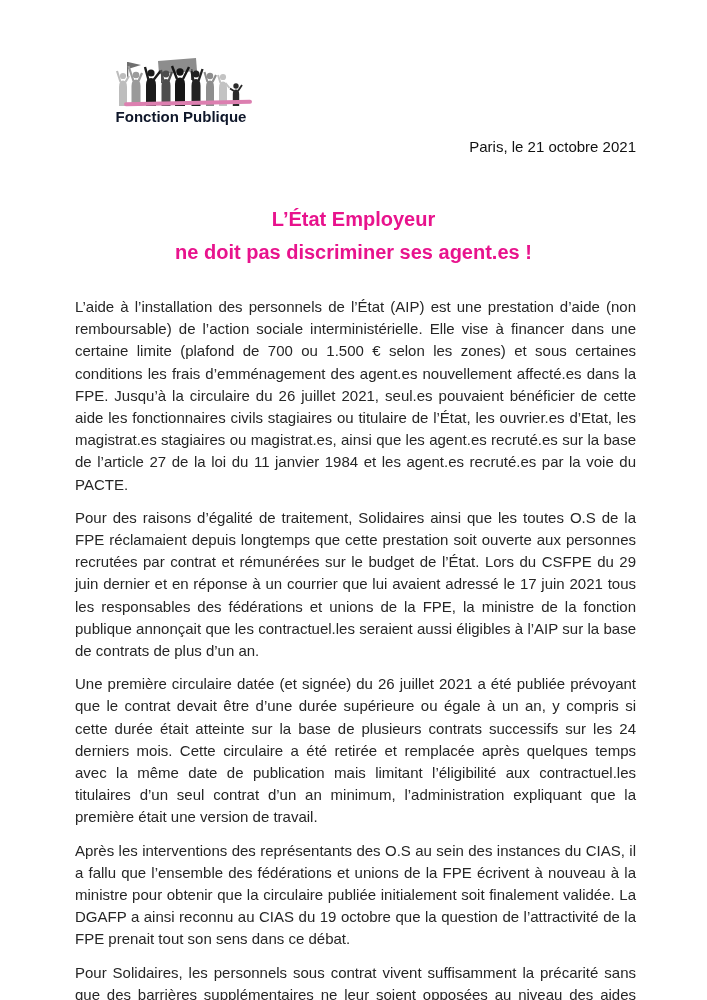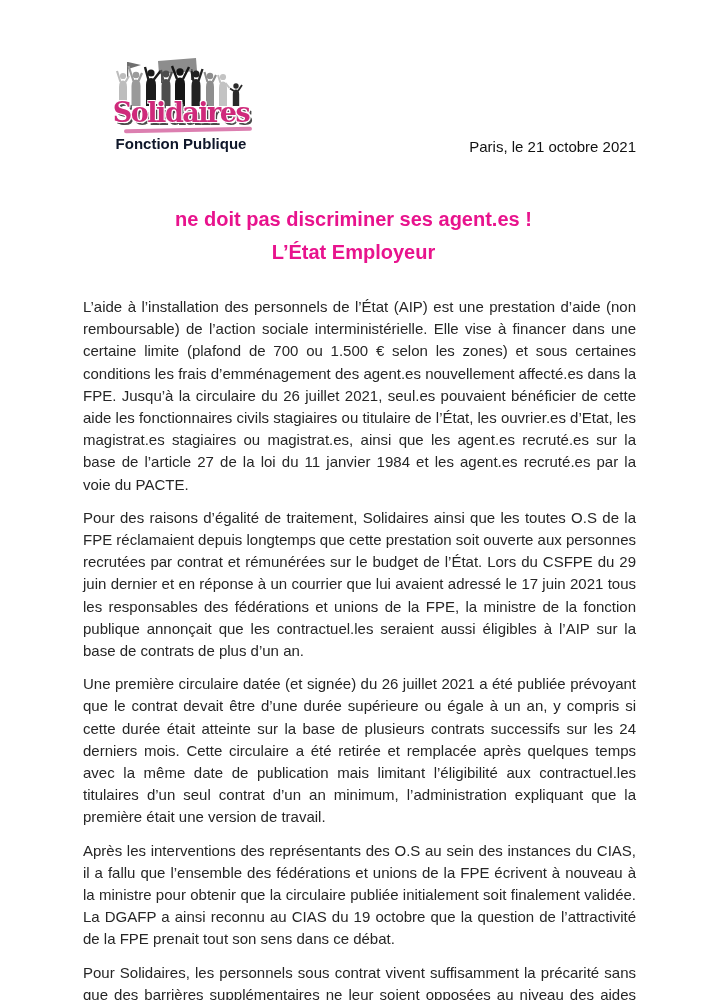--- a/index.html
+++ b/index.html
@@ -80,21 +80,21 @@
   }
 
   
   .content {
     position: absolute;
     top: 296px;
     left: 75px;
     width: 561px;
   }
   .content p {
-    margin: 0 0 11px 8px;
+    margin: 0 0 11px 0;
     font-size: 15px;
     line-height: 22.2px;
     text-align: justify;
     color: #262626;
   }
 </style>
 </head>
 <body>
 
 <div class="page">
@@ -156,30 +156,29 @@
         <path d="M105 48 L105 30 Q105 23.5 109 23.5 Q113 23.5 113 30 L113 48 Z" stroke="none"></path>
         <path d="M106.5 25 L104 17 M111.5 25 L115.5 30" stroke-width="2" fill="none"></path>
       </g>
 
       <g fill="#2a2a2a" stroke="#2a2a2a">
         <circle cx="122" cy="28" r="2.7" stroke="none"></circle>
         <path d="M118.8 48 L118.8 36 Q118.8 31.5 122 31.5 Q125.2 31.5 125.2 36 L125.2 48 Z" stroke="none"></path>
         <path d="M120 33 L116 30.5 M124 33 L128 27" stroke-width="1.8" fill="none"></path>
       </g>
     </svg>
-    <div class="logo-word">Solidaires</div>
     <div class="logo-underline"></div>
     <div class="logo-sub">Fonction Publique</div>
   </div>
 
   <div class="dateline">Paris, le 21 octobre 2021</div>
 
   <div class="doc-title">
+    <div>L’État Employeur</div>
     <div>ne doit pas discriminer ses agent.es !</div>
-    <div>L’État Employeur</div>
   </div>
 
   <div class="content">
     <p>L’aide à l’installation des personnels de l’État (AIP) est une prestation d’aide (non remboursable) de l’action sociale interministérielle. Elle vise à financer dans une certaine limite (plafond de 700 ou 1.500 € selon les zones) et sous certaines conditions les frais d’emménagement des agent.es nouvellement affecté.es dans la FPE. Jusqu’à la circulaire du 26 juillet 2021, seul.es pouvaient bénéficier de cette aide les fonctionnaires civils stagiaires ou titulaire de l’État, les ouvrier.es d’Etat, les magistrat.es stagiaires ou magistrat.es, ainsi que les agent.es recruté.es sur la base de l’article 27 de la loi du 11 janvier 1984 et les agent.es recruté.es par la voie du PACTE.</p>
     <p>Pour des raisons d’égalité de traitement, Solidaires ainsi que les toutes O.S de la FPE réclamaient depuis longtemps que cette prestation soit ouverte aux personnes recrutées par contrat et rémunérées sur le budget de l’État. Lors du CSFPE du 29 juin dernier et en réponse à un courrier que lui avaient adressé le 17 juin 2021 tous les responsables des fédérations et unions de la FPE, la ministre de la fonction publique annonçait que les contractuel.les seraient aussi éligibles à l’AIP sur la base de contrats de plus d’un an.</p>
     <p>Une première circulaire datée (et signée) du 26 juillet 2021 a été publiée prévoyant que le contrat devait être d’une durée supérieure ou égale à un an, y compris si cette durée était atteinte sur la base de plusieurs contrats successifs sur les 24 derniers mois. Cette circulaire a été retirée et remplacée après quelques temps avec la même date de publication mais limitant l’éligibilité aux contractuel.les titulaires d’un seul contrat d’un an minimum, l’administration expliquant que la première était une version de travail.</p>
     <p>Après les interventions des représentants des O.S au sein des instances du CIAS, il a fallu que l’ensemble des fédérations et unions de la FPE écrivent à nouveau à la ministre pour obtenir que la circulaire publiée initialement soit finalement validée. La DGAFP a ainsi reconnu au CIAS du 19 octobre que la question de l’attractivité de la FPE prenait tout son sens dans ce débat.</p>
     <p>Pour Solidaires, les personnels sous contrat vivent suffisamment la précarité sans que des barrières supplémentaires ne leur soient opposées au niveau des aides sociales.</p>
   </div>
 

